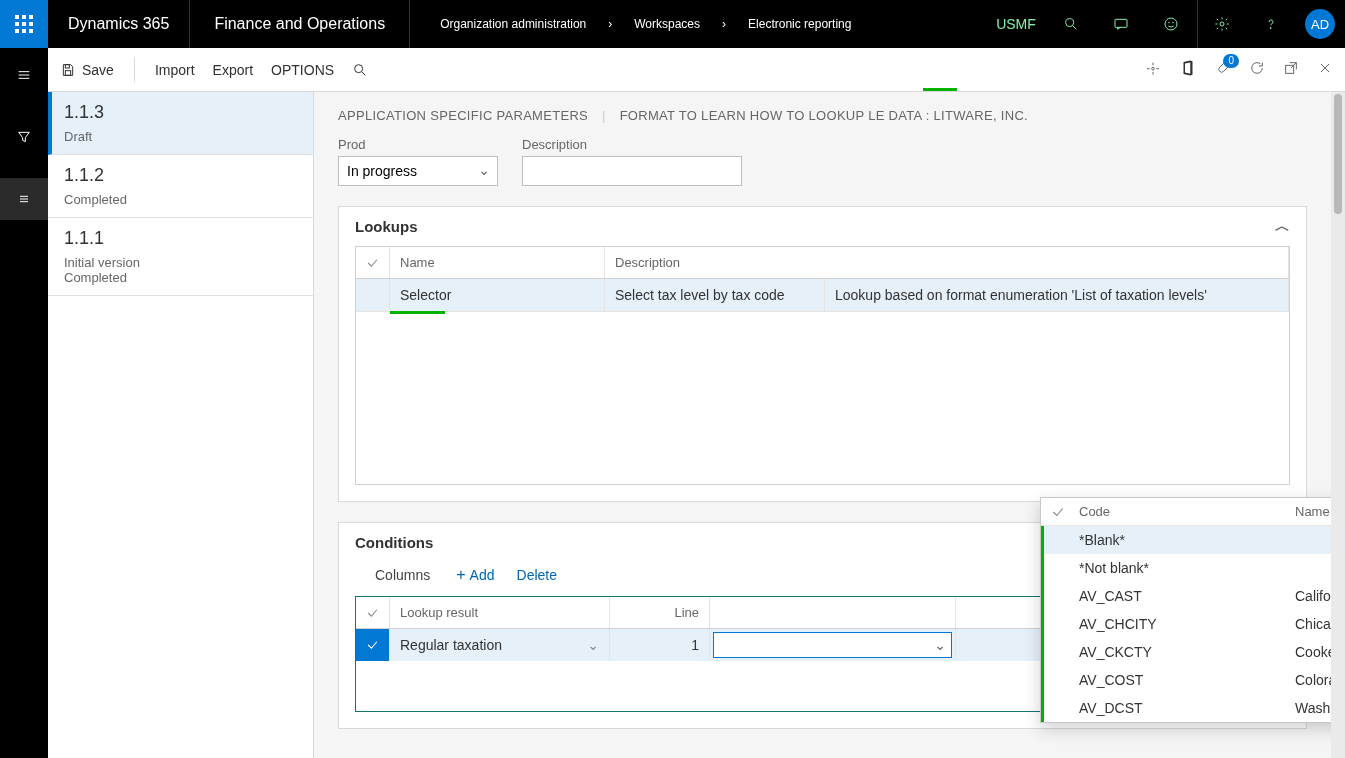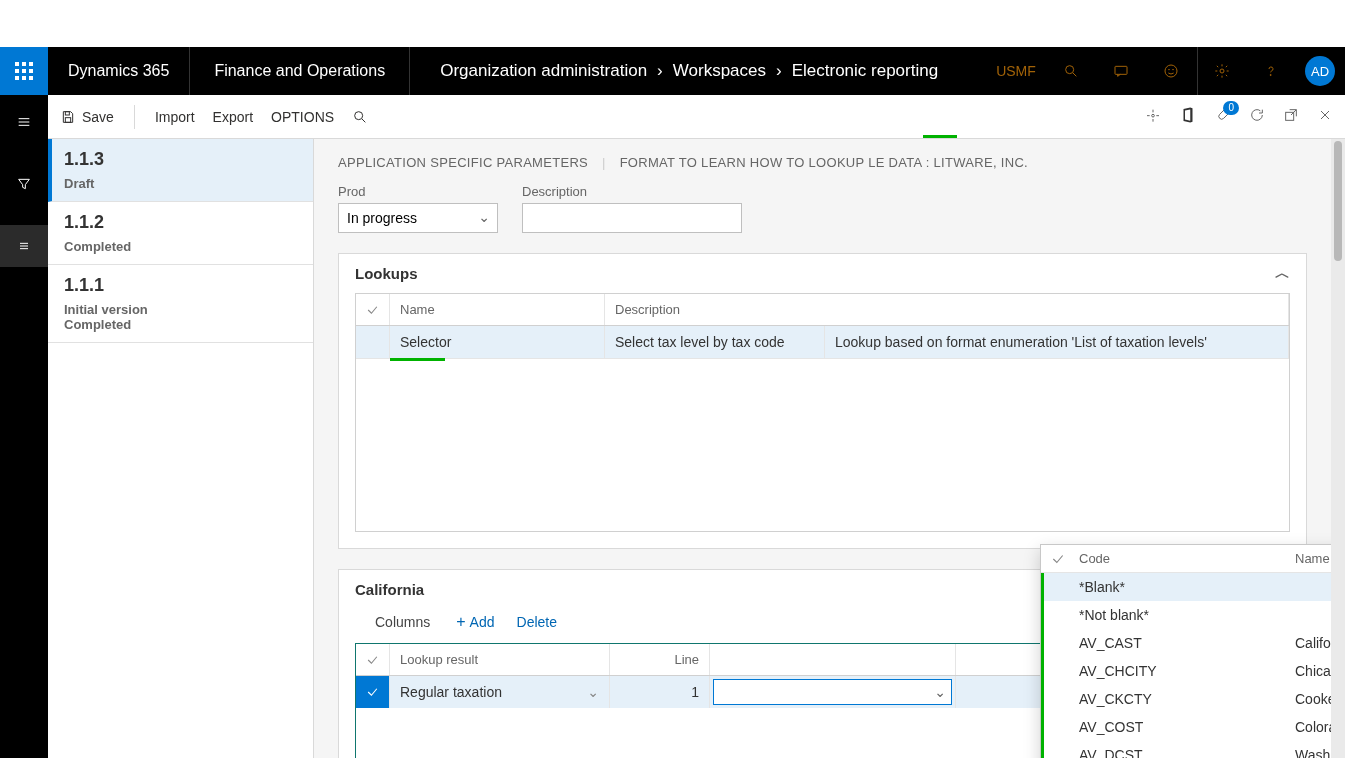--- a/index.html
+++ b/index.html
@@ -1,29 +1,29 @@
 <!DOCTYPE html>
 <html><head>
 <meta charset="utf-8">
 <style>
   * { box-sizing: border-box; margin: 0; padding: 0; }
   body { font-family: "Segoe UI", Tahoma, sans-serif; font-size: 14px; background: #fff; color: #333; overflow: hidden; width: 1345px; height: 758px; }
   
   
-  .top-bar { height: 48px; background: #000; display: flex; align-items: center; color: #fff; margin-top: 47px; }
+  .top-bar { height: 48px; background: #000; display: flex; align-items: center; color: #fff; }
   .waffle { width: 48px; height: 48px; display: flex; align-items: center; justify-content: center; background: #0078d4; }
   .waffle svg { width: 18px; height: 18px; fill: #fff; }
   .brand { padding: 0 20px; font-size: 16px; border-right: 1px solid #333; height: 48px; display: flex; align-items: center; }
   .app-title { padding: 0 24px; font-size: 16px; border-right: 1px solid #333; height: 48px; display: flex; align-items: center; }
-  .breadcrumb { display: flex; align-items: center; padding-left: 30px; gap: 10px; font-size: 17px; }
+  .breadcrumb { display: flex; align-items: center; padding-left: 30px; gap: 22px; font-size: 12px; }
   .breadcrumb span, .breadcrumb .chevron { color: #fff; }
   .chevron { color: #ccc; }
   .top-spacer { flex: 1; }
   .top-right { display: flex; align-items: center; gap: 2px; }
-  .top-icon { width: 48px; height: 48px; display: flex; align-items: center; justify-content: center; color: #a16207; font-size: 16px; }
+  .top-icon { width: 48px; height: 48px; display: flex; align-items: center; justify-content: center; color: #86efac; font-size: 16px; }
   .company-code { font-size: 14px; padding-right: 10px; }
   .avatar { width: 30px; height: 30px; border-radius: 50%; background: #0078d4; color: #fff; display: flex; align-items: center; justify-content: center; font-size: 13px; margin-left: 8px; margin-right: 10px; }
   
   
   .layout { display: flex; height: calc(100% - 48px); border-radius: 16px; }
   .left-rail { width: 48px; background: #000; display: flex; flex-direction: column; align-items: center; color: #fff; padding-top: 6px; gap: 20px; }
   .left-rail .rail-icon { width: 48px; height: 42px; display: flex; align-items: center; justify-content: center; }
   
   .main-area { flex: 1; display: flex; flex-direction: column; }
   
@@ -31,21 +31,21 @@
   .command-bar { height: 44px; background: #fff; border-bottom: 1px solid #d9d9d9; display: flex; align-items: center; padding: 0 12px; gap: 18px; position: relative; }
   .cmd { display: flex; align-items: center; gap: 6px; color: #323130; font-size: 14px; }
   .cmd-sep { width: 1px; height: 24px; background: #d9d9d9; margin: 0 2px; }
   .cmd-right { position: absolute; right: 12px; display: flex; align-items: center; gap: 18px; }
   .cmd-right .badge { position: relative; }
   .badge-count { position: absolute; top: -6px; right: -8px; background: #0078d4; color: #fff; border-radius: 8px; font-size: 10px; padding: 0 5px; line-height: 14px; }
   .green-underline { position: absolute; bottom: 0; left: 50%; width: 34px; height: 3px; background: #00b200; transform: translateX(150px); }
   
   
   .content { flex: 1; display: flex; background: #f5f5f5; overflow: hidden; }
-  .version-sidebar { width: 266px; background: #fff; border-right: 1px solid #d9d9d9; font-weight: bold; }
+  .version-sidebar { width: 266px; background: #fff; border-right: 1px solid #d9d9d9; }
   .version-item { padding: 10px 16px 10px 16px; border-bottom: 1px solid #e1e1e1; }
   .version-item.selected { background: #e5f0f9; border-left: 4px solid #0078d4; padding-left: 12px; }
   .version-num { font-size: 18px; }
   .version-sub { font-size: 13px; color: #666; margin-top: 6px; }
   
   .detail { flex: 1; padding: 16px 24px 16px 24px; overflow: auto; position: relative; }
   .detail-header { color: #666; font-size: 13px; letter-spacing: 0.3px; margin-bottom: 14px; text-transform: uppercase; }
   .detail-header .sep { margin: 0 10px; color: #ccc; }
   
   .field-row { display: flex; gap: 24px; margin-bottom: 20px; }
@@ -316,21 +316,21 @@
                 <div style="flex:1">Lookup based on format enumeration 'List of taxation levels'</div>
               </div>
               <div class="row-underline"></div>
               <div style="height:170px;background:#fff;"></div>
             </div>
           </div>
         </div>
 
         <div class="panel">
           <div class="panel-header">
-            <span>California</span>
+            <span>Conditions</span>
             <span style="color:#666;">︿</span>
           </div>
           <div class="panel-body">
             <div class="conditions-toolbar">
               <span class="label">Columns</span>
               <span class="link">
                   <span style="font-size:16px;">+</span>
                   <span>Add</span>
                 </span>
               <span class="link">Delete</span>

